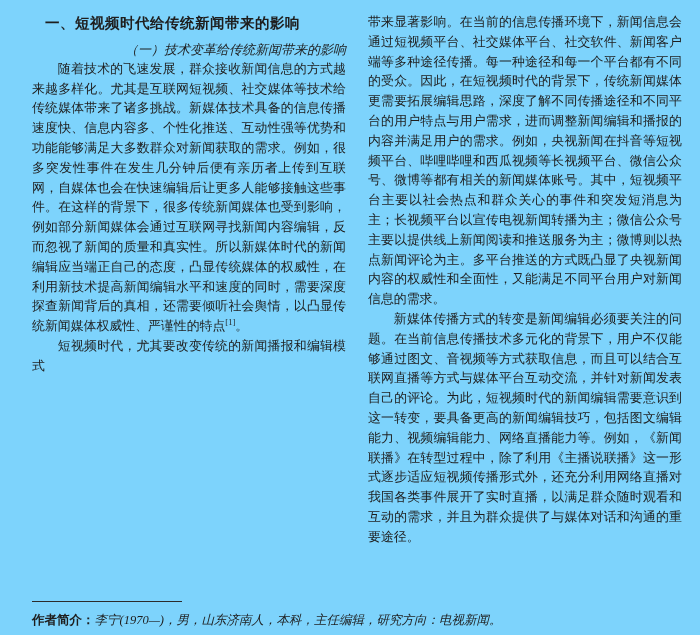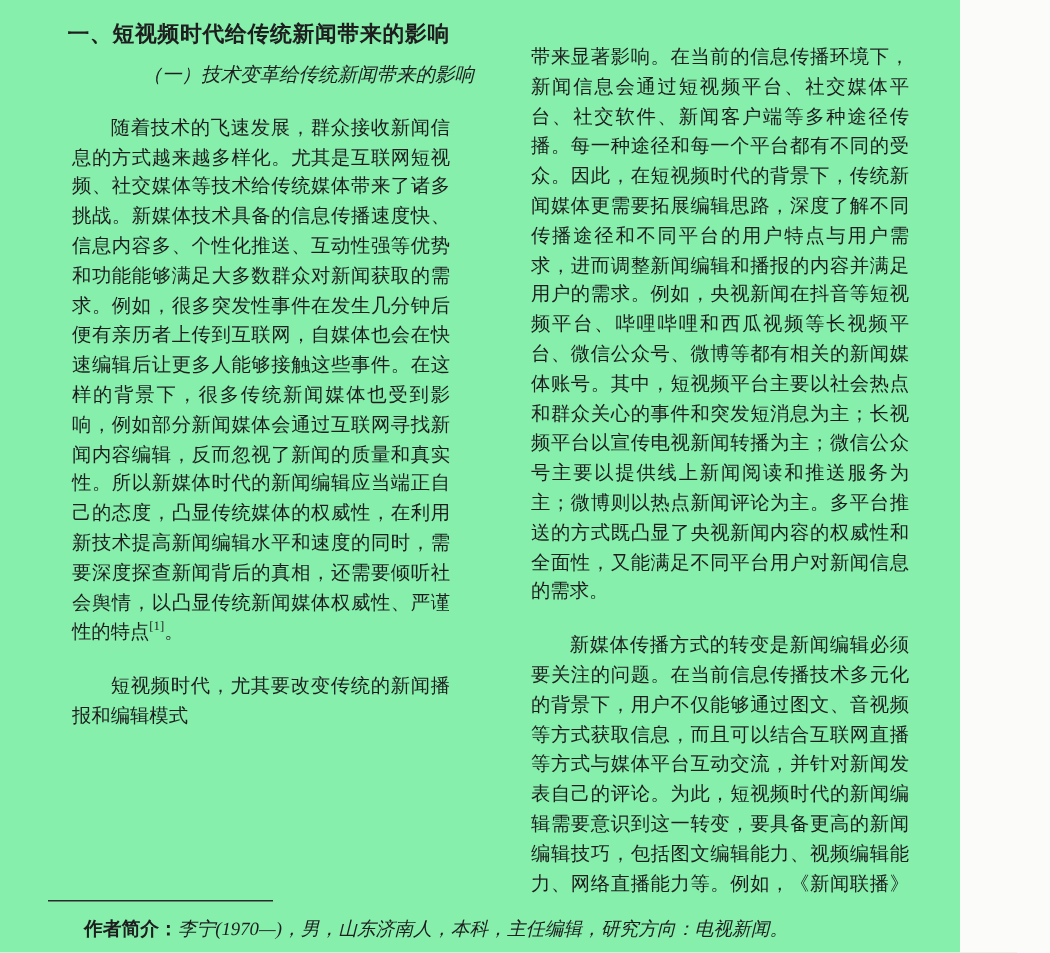--- a/index.html
+++ b/index.html
@@ -2,24 +2,24 @@
 <html><head>
 <meta charset="utf-8">
 <style>
   html, body {
     margin: 0;
     padding: 0;
     background: #fbfbfa;
   }
   .page {
     position: relative;
-    width: 640px;
+    width: 700px;
     height: 635px;
     box-sizing: border-box;
-    background: #86efac;
+    background: #7dd3fc;
     color: #1e1e1e;
     font-family: "Liberation Serif", "DejaVu Serif", serif;
     padding: 13px 18px 0 32px;
     overflow: hidden;
   }
   .columns {
     display: flex;
     gap: 22px;
     height: 584px;
     overflow: hidden;
@@ -43,21 +43,21 @@
   .subheading {
     font-size: 13px;
     font-weight: normal;
     font-style: italic;           
     margin: 0;
     text-indent: 2em;
     line-height: 19.8px;
     text-align: right;
   }
   .para {
-    margin: 16px;
+    margin: 0;
     text-indent: 2em;
   }
   .para.cont {
     text-indent: 0;
   }
   .para sup {
     font-size: 8.5px;
     line-height: 0;
   }
   .footer {
@@ -71,23 +71,22 @@
     height: 0;
     border-top: 1.3px solid #2b2b2b;
     margin-bottom: 10px;
   }
   .author {
     margin: 0;
     font-size: 12.5px;
     line-height: 17px;
   }
   .author-label {
-    font-family: Liberation Mono, monospace;
+    font-family: Liberation Sans, sans-serif;
     font-weight: bold;
-    margin-left: 24px;
   }
   .author-text {
     font-style: italic;           
   }
 </style>
 </head>
 <body>
 
 <div class="page">
   <div class="columns">

